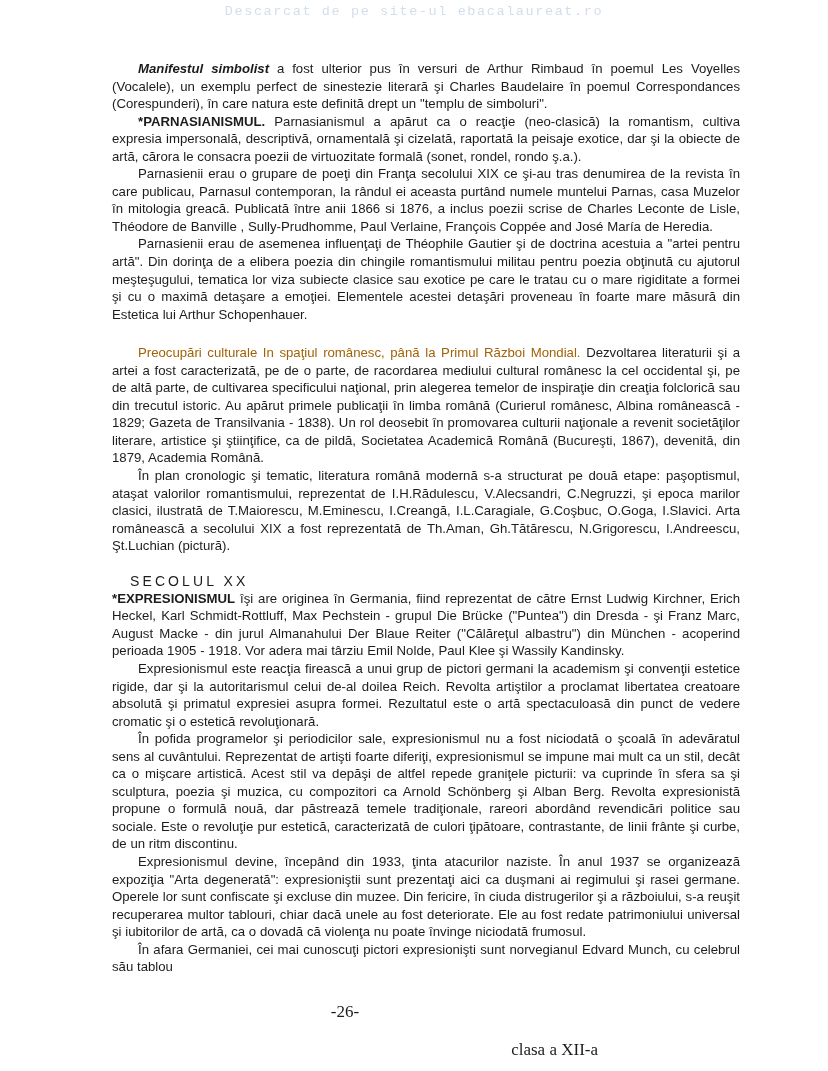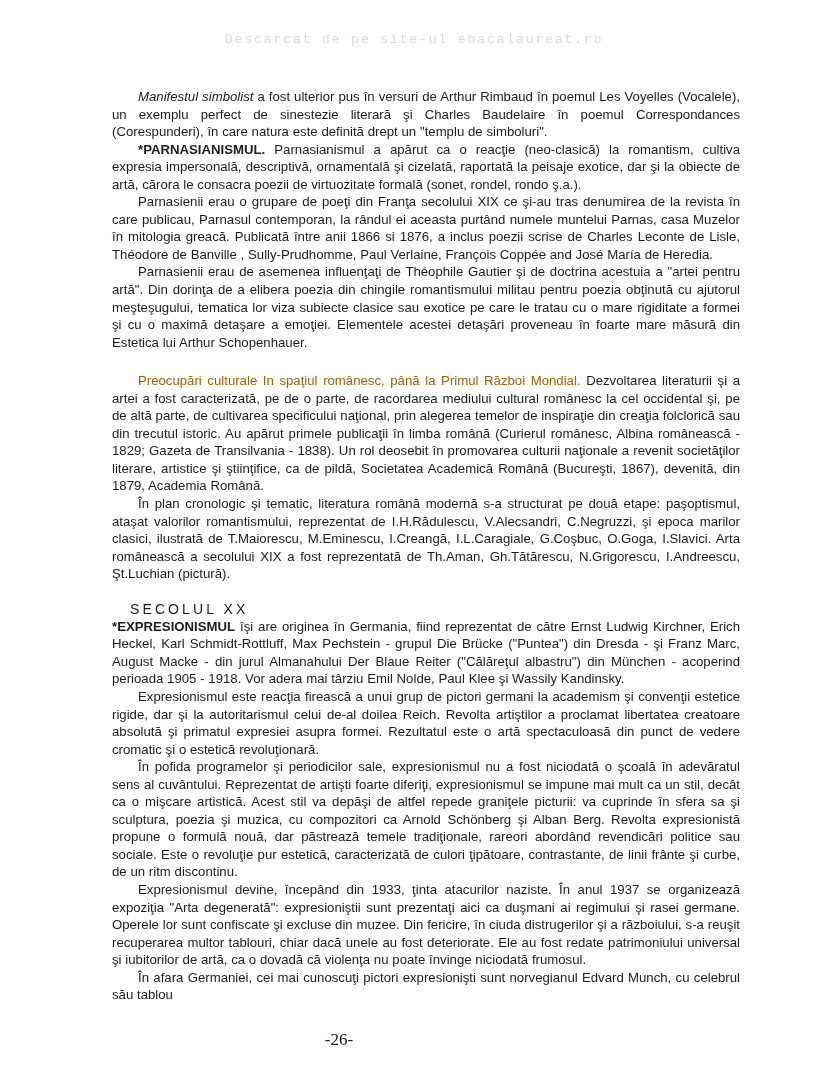--- a/index.html
+++ b/index.html
@@ -14,21 +14,20 @@
     position: relative;
     overflow: hidden;
     font-family: "Liberation Sans", sans-serif;
     color: #1a1a1a;
   }
 
   #page {
     position: absolute;
     inset: 0;
     background: #ffffff;
-    margin-top: 28px;
   }
 
   
   .watermark {
     position: absolute;
     top: 4px;
     left: 0;
     width: 828px;
     text-align: center;
     font-family: "Liberation Mono", "DejaVu Sans Mono", monospace;
@@ -61,21 +60,21 @@
   }
   p.noindent {
     text-indent: 0;
   }
 
   .gap-sm { height: 17px; }
   .gap-md { height: 21px; }
 
   b, .b { font-weight: bold; }
   i, .i { }
-  .bi { font-weight: normal; font-style: italic; }
+  .bi { font-weight: bold; font-style: italic; }
 
   .heading-red {
     font-weight: normal;
     color: #a16207;
   }
 
   .section-title {
     margin: 0;
     font-size: 14px;
     line-height: 18px;
@@ -83,20 +82,21 @@
     color: #1c1c1c;
     text-indent: 18px;
   }
 
   
   .footer {
     position: absolute;
     left: 0;
     width: 678px;
     top: 1002px;
+    padding-left: 6px;
   }
   .page-number {
     text-align: center;
     font-family: "Liberation Serif", serif;
     font-size: 17px;
     color: #1c1c1c;
   }
   .class-label {
     position: absolute;
     top: 38px;

